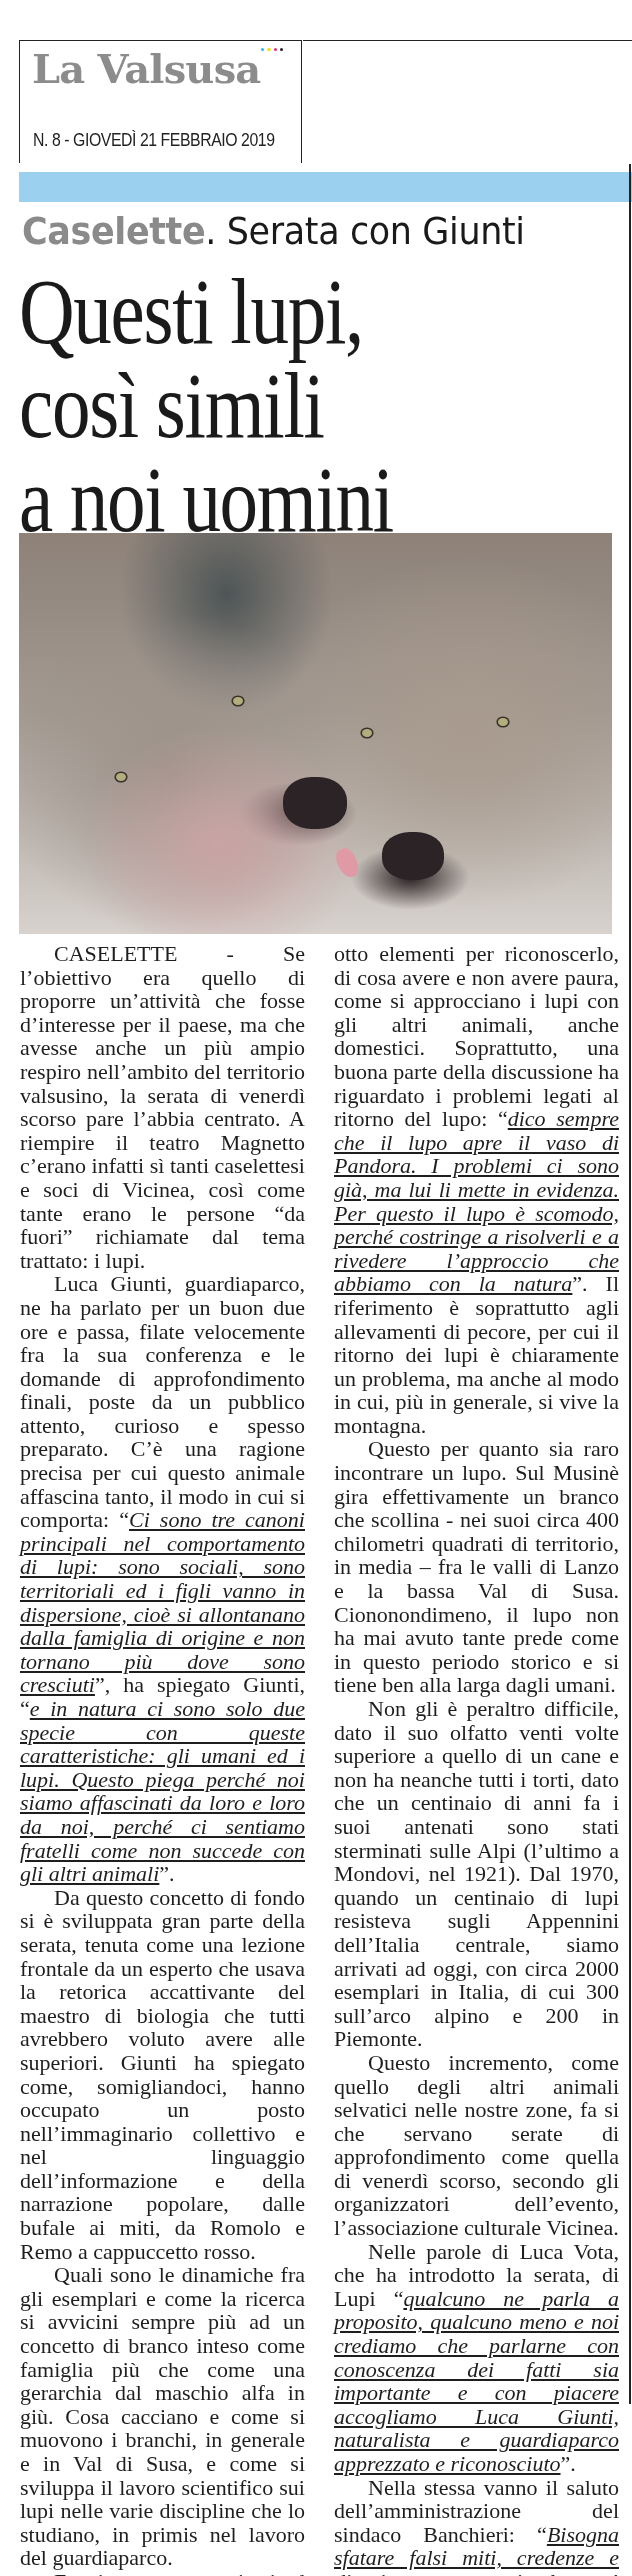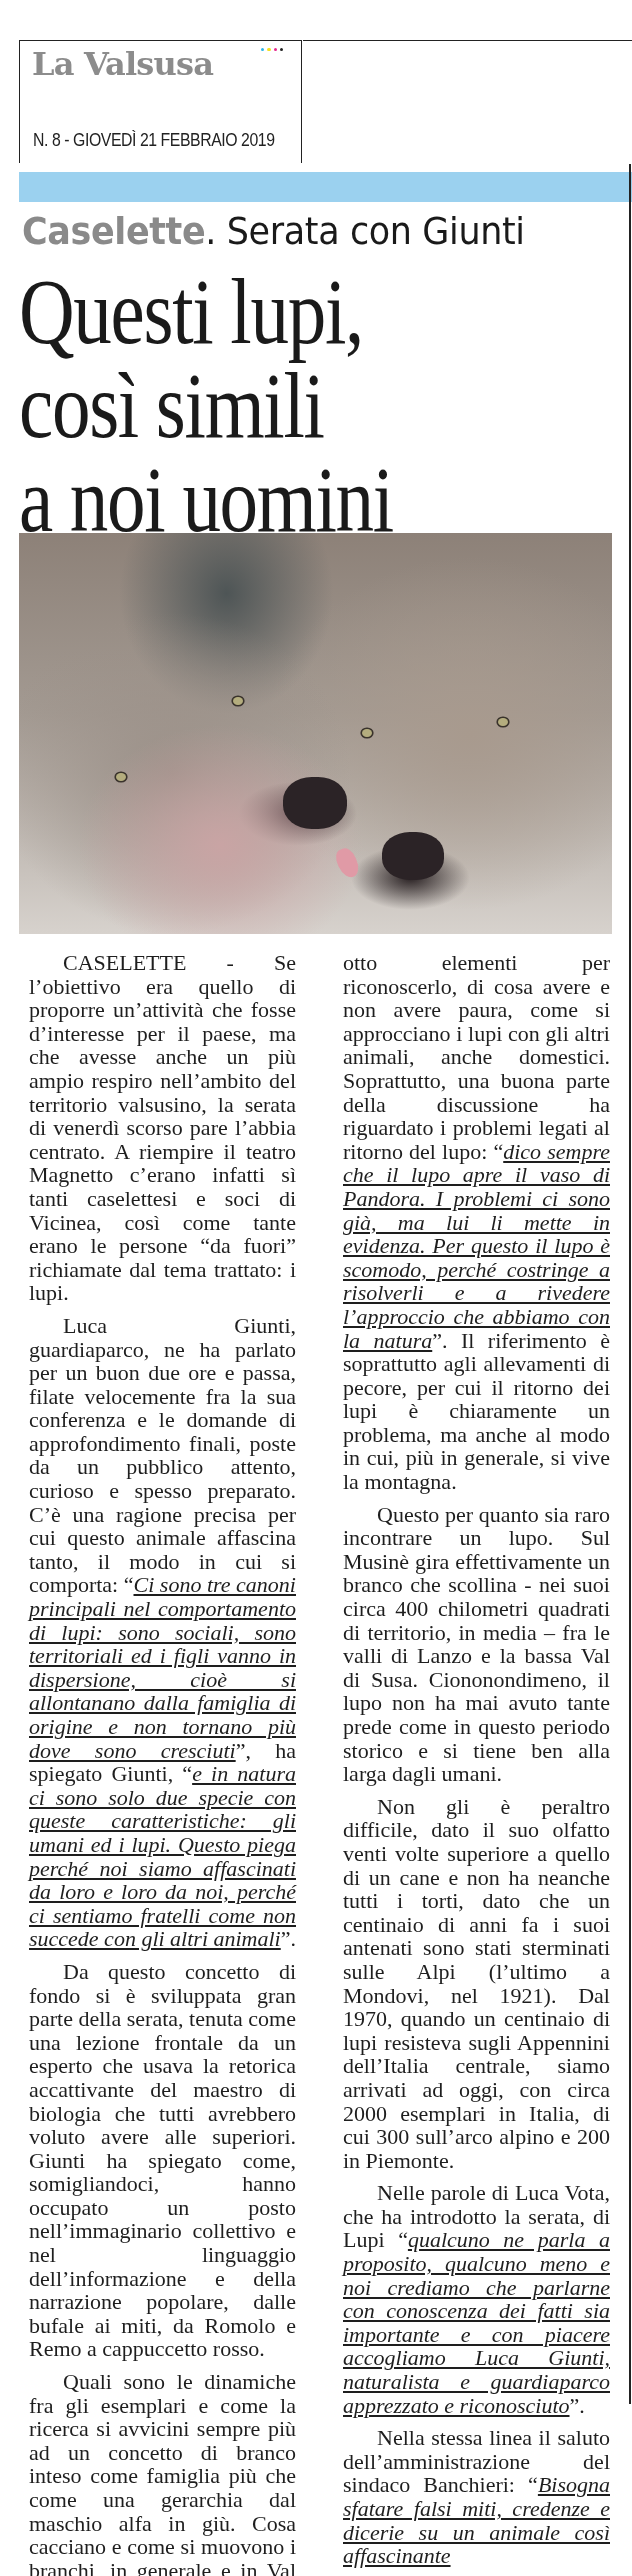--- a/index.html
+++ b/index.html
@@ -6,21 +6,21 @@
   body { width: 632px; height: 2576px; position: relative; overflow: hidden; color: #1a1a1a; }
 
   .masthead-box {
     position: absolute; left: 19px; top: 40px; width: 283px; height: 123px;
     border-top: 1.6px solid #222; border-left: 1.6px solid #222; border-right: 1.6px solid #222;
     box-sizing: border-box;
   }
   .masthead-topline { position: absolute; left: 303px; top: 40px; width: 330px; height: 0; border-top: 1.6px solid #222; }
   .paper-name {
     position: absolute; left: 32px; top: 45px;
-    font-family: "DejaVu Serif", serif; font-weight: bold; font-size: 32px; letter-spacing: -0.8px;
+    font-family: "DejaVu Serif", serif; font-weight: bold; font-size: 40px; letter-spacing: -0.8px;
     color: #8c8c8c;
   }
   .reg-dots { position: absolute; left: 261px; top: 48px; display: flex; gap: 3.2px; }
   .reg-dots span { width: 3.2px; height: 3.2px; border-radius: 50%; display: block; }
   .issue-line {
     position: absolute; left: 33px; top: 129px;
     font-family: "Liberation Sans", sans-serif; font-size: 18.4px; letter-spacing: -0.5px;
     color: #222; transform: scaleX(0.86); transform-origin: left center;
   }
   .blue-band { position: absolute; left: 19px; top: 172px; width: 613px; height: 30px; background: #9bd1ef; }
@@ -57,21 +57,21 @@
   .photo .nose { position: absolute; border-radius: 45%; background: #2b2326; }
   .photo .tongue { position: absolute; width: 19px; height: 30px; border-radius: 50% 50% 60% 60%; background: #e09aa6; transform: rotate(-25deg); }
 
   .col {
     position: absolute; top: 942px; width: 285px;
     font-family: "Liberation Serif", serif; font-size: 22px; line-height: 23.6px;
     text-align: justify; hyphens: manual; color: #1e1e1e;
   }
   .col-left { left: 20px; }
   .col-right { left: 334px; }
-  .col p { margin: 9px; text-indent: 34px; }
+  .col p { margin: 0; text-indent: 34px; }
   .col p.cont { text-indent: 0; }
   .col em { font-style: italic; text-decoration: underline; }
 </style>
 </head>
 <body>
 
 <div class="masthead-box"></div>
 <div class="masthead-topline"></div>
 <div class="paper-name">La Valsusa</div>
 <div class="reg-dots">
@@ -107,16 +107,17 @@
     <p><span>CASELETTE - Se l’obiettivo era quello di proporre un’attività che fosse d’interesse per il paese, ma che avesse anche un più ampio respiro nell’ambito del territorio valsusino, la serata di venerdì scorso pare l’abbia centrato. A riempire il teatro Magnetto c’erano infatti sì tanti caselettesi e soci di Vicinea, così come tante erano le persone “da fuori” richiamate dal tema trattato: i lupi.</span></p>
     <p><span>Luca Giunti, guardiaparco, ne ha parlato per un buon due ore e passa, filate velocemente fra la sua conferenza e le domande di approfondimento finali, poste da un pubblico attento, curioso e spesso preparato. C’è una ragione precisa per cui questo animale affascina tanto, il modo in cui si comporta: “</span><em>Ci sono tre canoni principali nel comportamento di lupi: sono sociali, sono territoriali ed i figli vanno in dispersione, cioè si allontanano dalla famiglia di origine e non tornano più dove sono cresciuti</em><span>”, ha spiegato Giunti, “</span><em>e in natura ci sono solo due specie con queste caratteristiche: gli umani ed i lupi. Questo piega perché noi siamo affascinati da loro e loro da noi, perché ci sentiamo fratelli come non succede con gli altri animali</em><span>”.</span></p>
     <p><span>Da questo concetto di fondo si è sviluppata gran parte della serata, tenuta come una lezione frontale da un esperto che usava la retorica accattivante del maestro di biologia che tutti avrebbero voluto avere alle superiori. Giunti ha spiegato come, somigliandoci, hanno occupato un posto nell’immaginario collettivo e nel linguaggio dell’informazione e della narrazione popolare, dalle bufale ai miti, da Romolo e Remo a cappuccetto rosso.</span></p>
     <p><span>Quali sono le dinamiche fra gli esemplari e come la ricerca si avvicini sempre più ad un concetto di branco inteso come famiglia più che come una gerarchia dal maschio alfa in giù. Cosa cacciano e come si muovono i branchi, in generale e in Val di Susa, e come si sviluppa il lavoro scientifico sui lupi nelle varie discipline che lo studiano, in primis nel lavoro del guardiaparco.</span></p>
     <p><span>E poi come approcciarsi ad un lupo se non si è specialisti: gli</span></p>
   </div>
 <div class="col col-right">
     <p class="cont"><span>otto elementi per riconoscerlo, di cosa avere e non avere paura, come si approcciano i lupi con gli altri animali, anche domestici. Soprattutto, una buona parte della discussione ha riguardato i problemi legati al ritorno del lupo: “</span><em>dico sempre che il lupo apre il vaso di Pandora. I problemi ci sono già, ma lui li mette in evidenza. Per questo il lupo è scomodo, perché costringe a risolverli e a rivedere l’approccio che abbiamo con la natura</em><span>”. Il riferimento è soprattutto agli allevamenti di pecore, per cui il ritorno dei lupi è chiaramente un problema, ma anche al modo in cui, più in generale, si vive la montagna.</span></p>
     <p><span>Questo per quanto sia raro incontrare un lupo. Sul Musinè gira effettivamente un branco che scollina - nei suoi circa 400 chilometri quadrati di territorio, in media – fra le valli di Lanzo e la bassa Val di Susa. Ciononondimeno, il lupo non ha mai avuto tante prede come in questo periodo storico e si tiene ben alla larga dagli umani.</span></p>
     <p><span>Non gli è peraltro difficile, dato il suo olfatto venti volte superiore a quello di un cane e non ha neanche tutti i torti, dato che un centinaio di anni fa i suoi antenati sono stati sterminati sulle Alpi (l’ultimo a Mondovi, nel 1921). Dal 1970, quando un centinaio di lupi resisteva sugli Appennini dell’Italia centrale, siamo arrivati ad oggi, con circa 2000 esemplari in Italia, di cui 300 sull’arco alpino e 200 in Piemonte.</span></p>
+    <p><span>Questo incremento, come quello degli altri animali selvatici nelle nostre zone, fa si che servano serate di approfondimento come quella di venerdì scorso, secondo gli organizzatori dell’evento, l’associazione culturale Vicinea.</span></p>
     <p><span>Nelle parole di Luca Vota, che ha introdotto la serata, di Lupi “</span><em>qualcuno ne parla a proposito, qualcuno meno e noi crediamo che parlarne con conoscenza dei fatti sia importante e con piacere accogliamo Luca Giunti, naturalista e guardiaparco apprezzato e riconosciuto</em><span>”.</span></p>
-    <p><span>Nella stessa linea il saluto dell’amministrazione del sindaco Banchieri: “</span><em>Bisogna sfatare falsi miti, credenze e dicerie su un animale così affascinante</em></p>
+    <p><span>Nella stessa vanno il saluto dell’amministrazione del sindaco Banchieri: “</span><em>Bisogna sfatare falsi miti, credenze e dicerie su un animale così affascinante</em></p>
   </div>
 
 
 </body></html>

